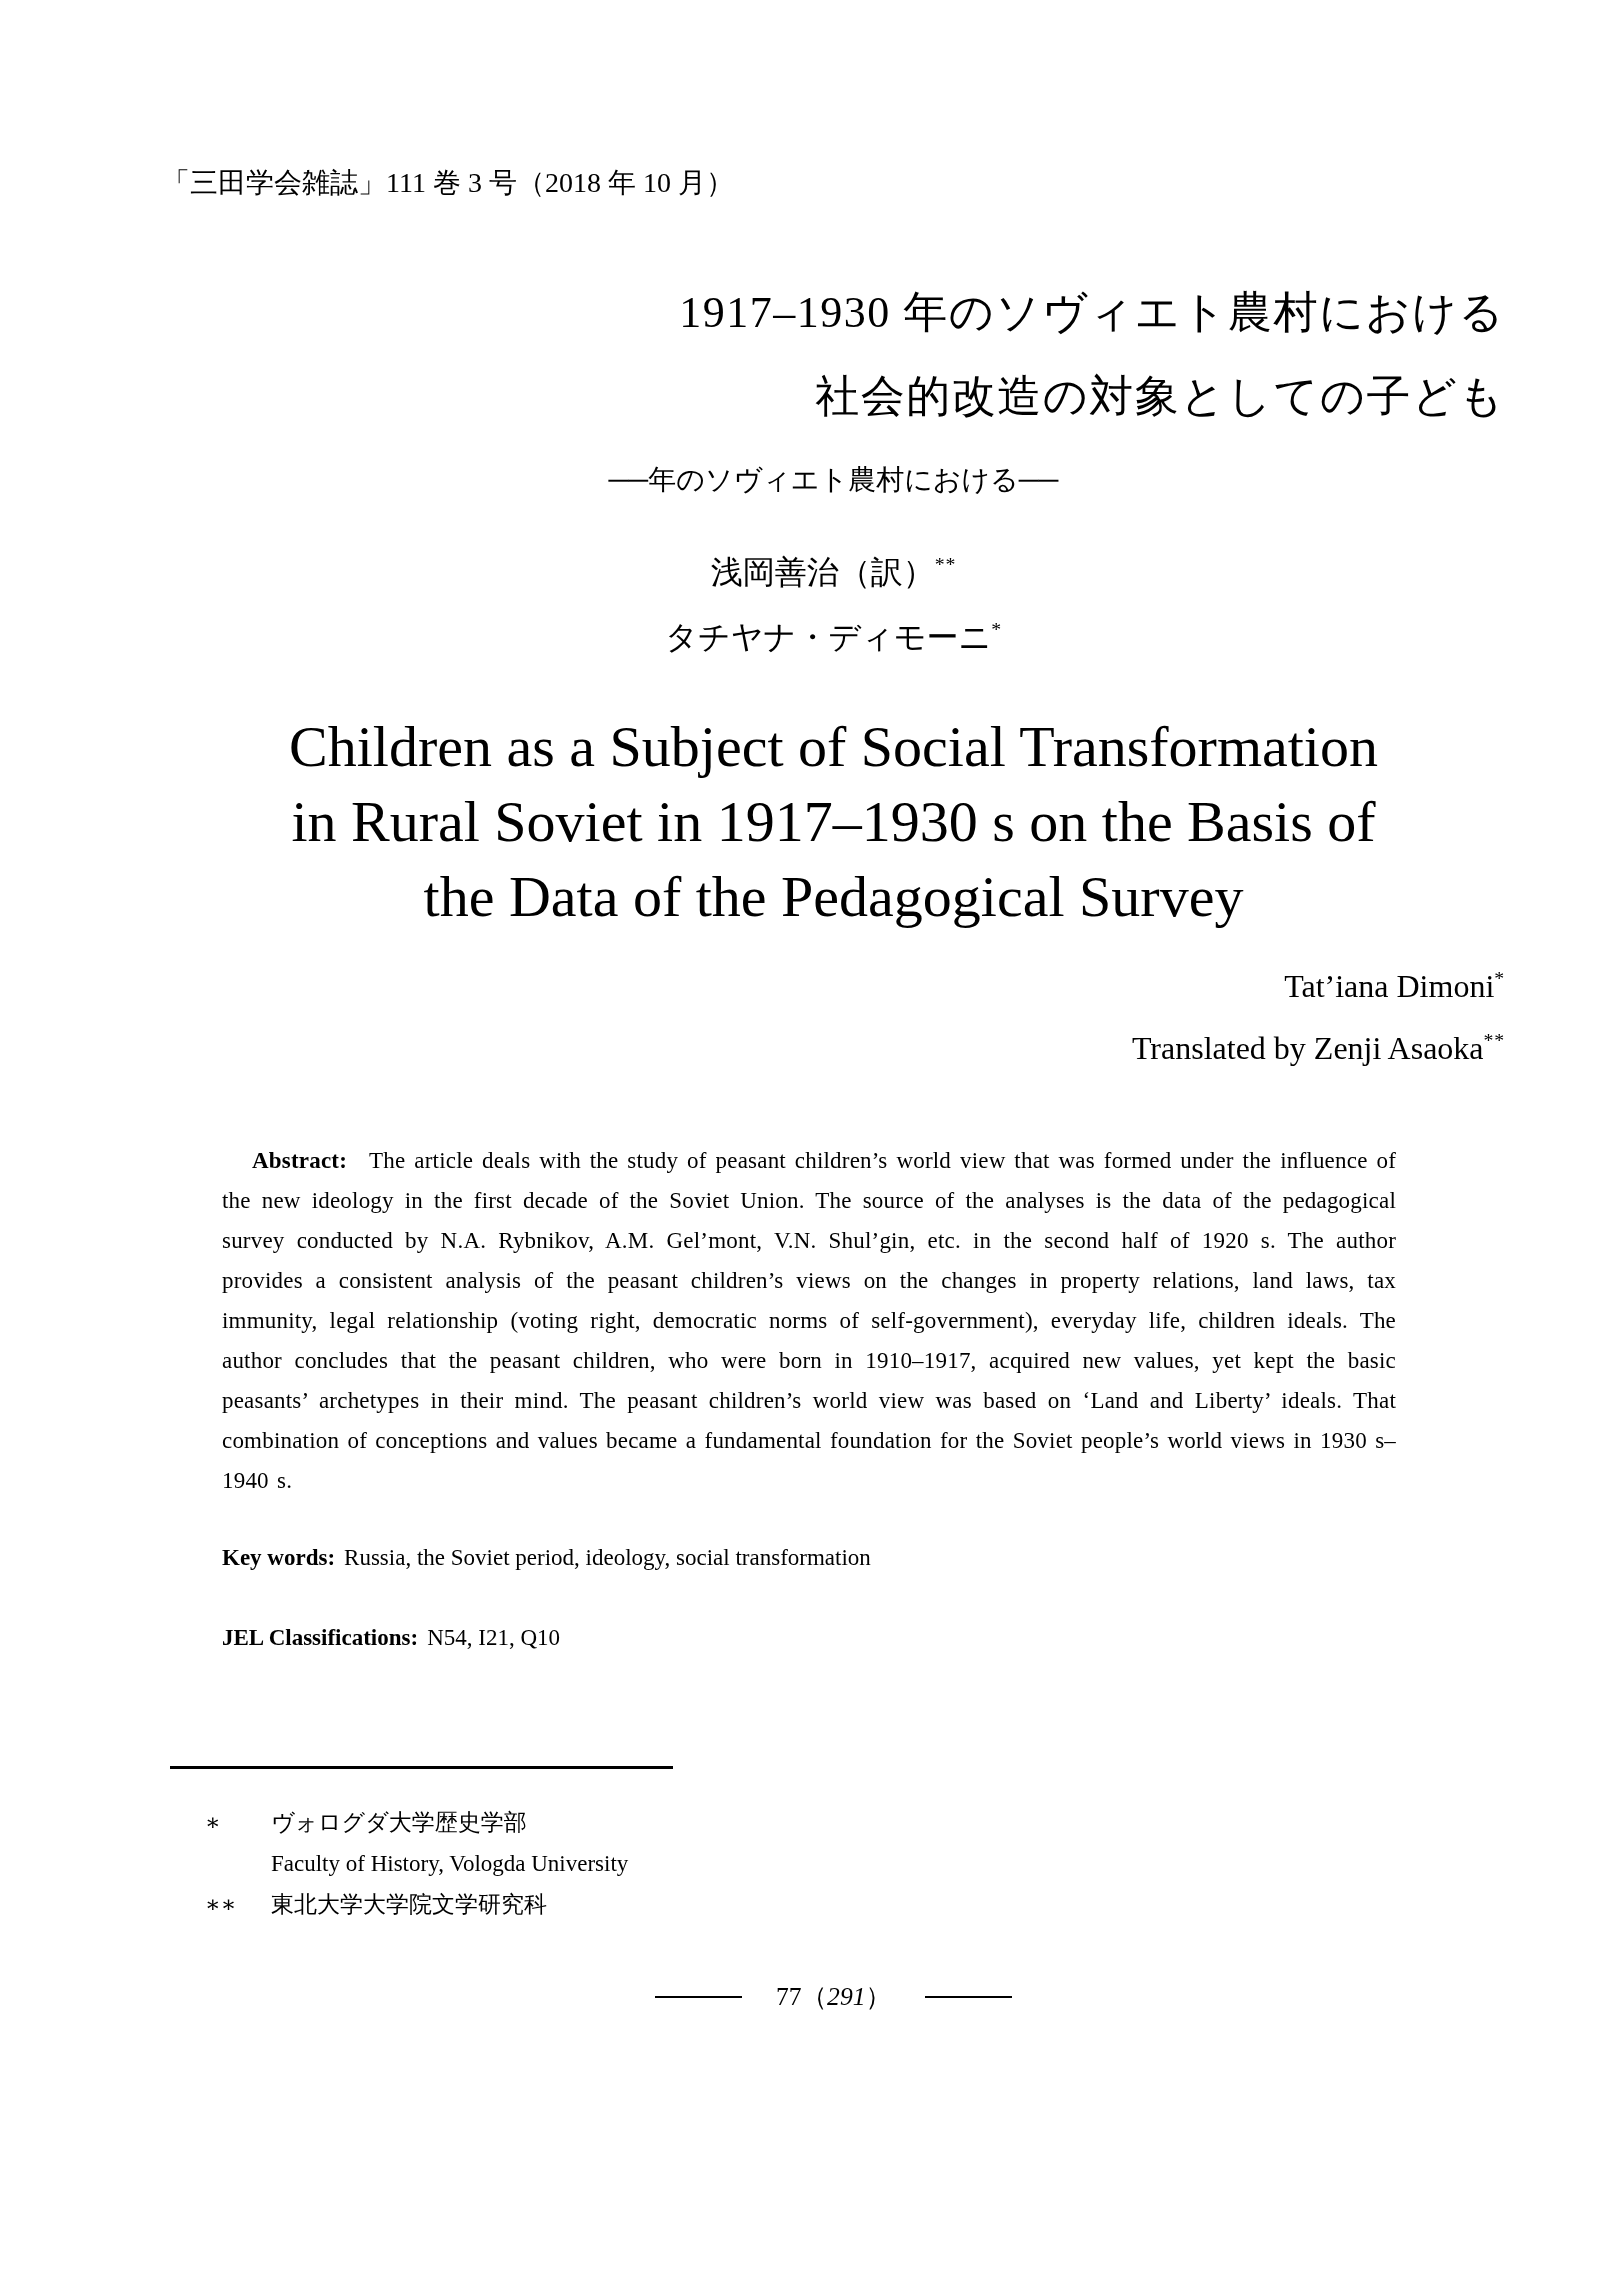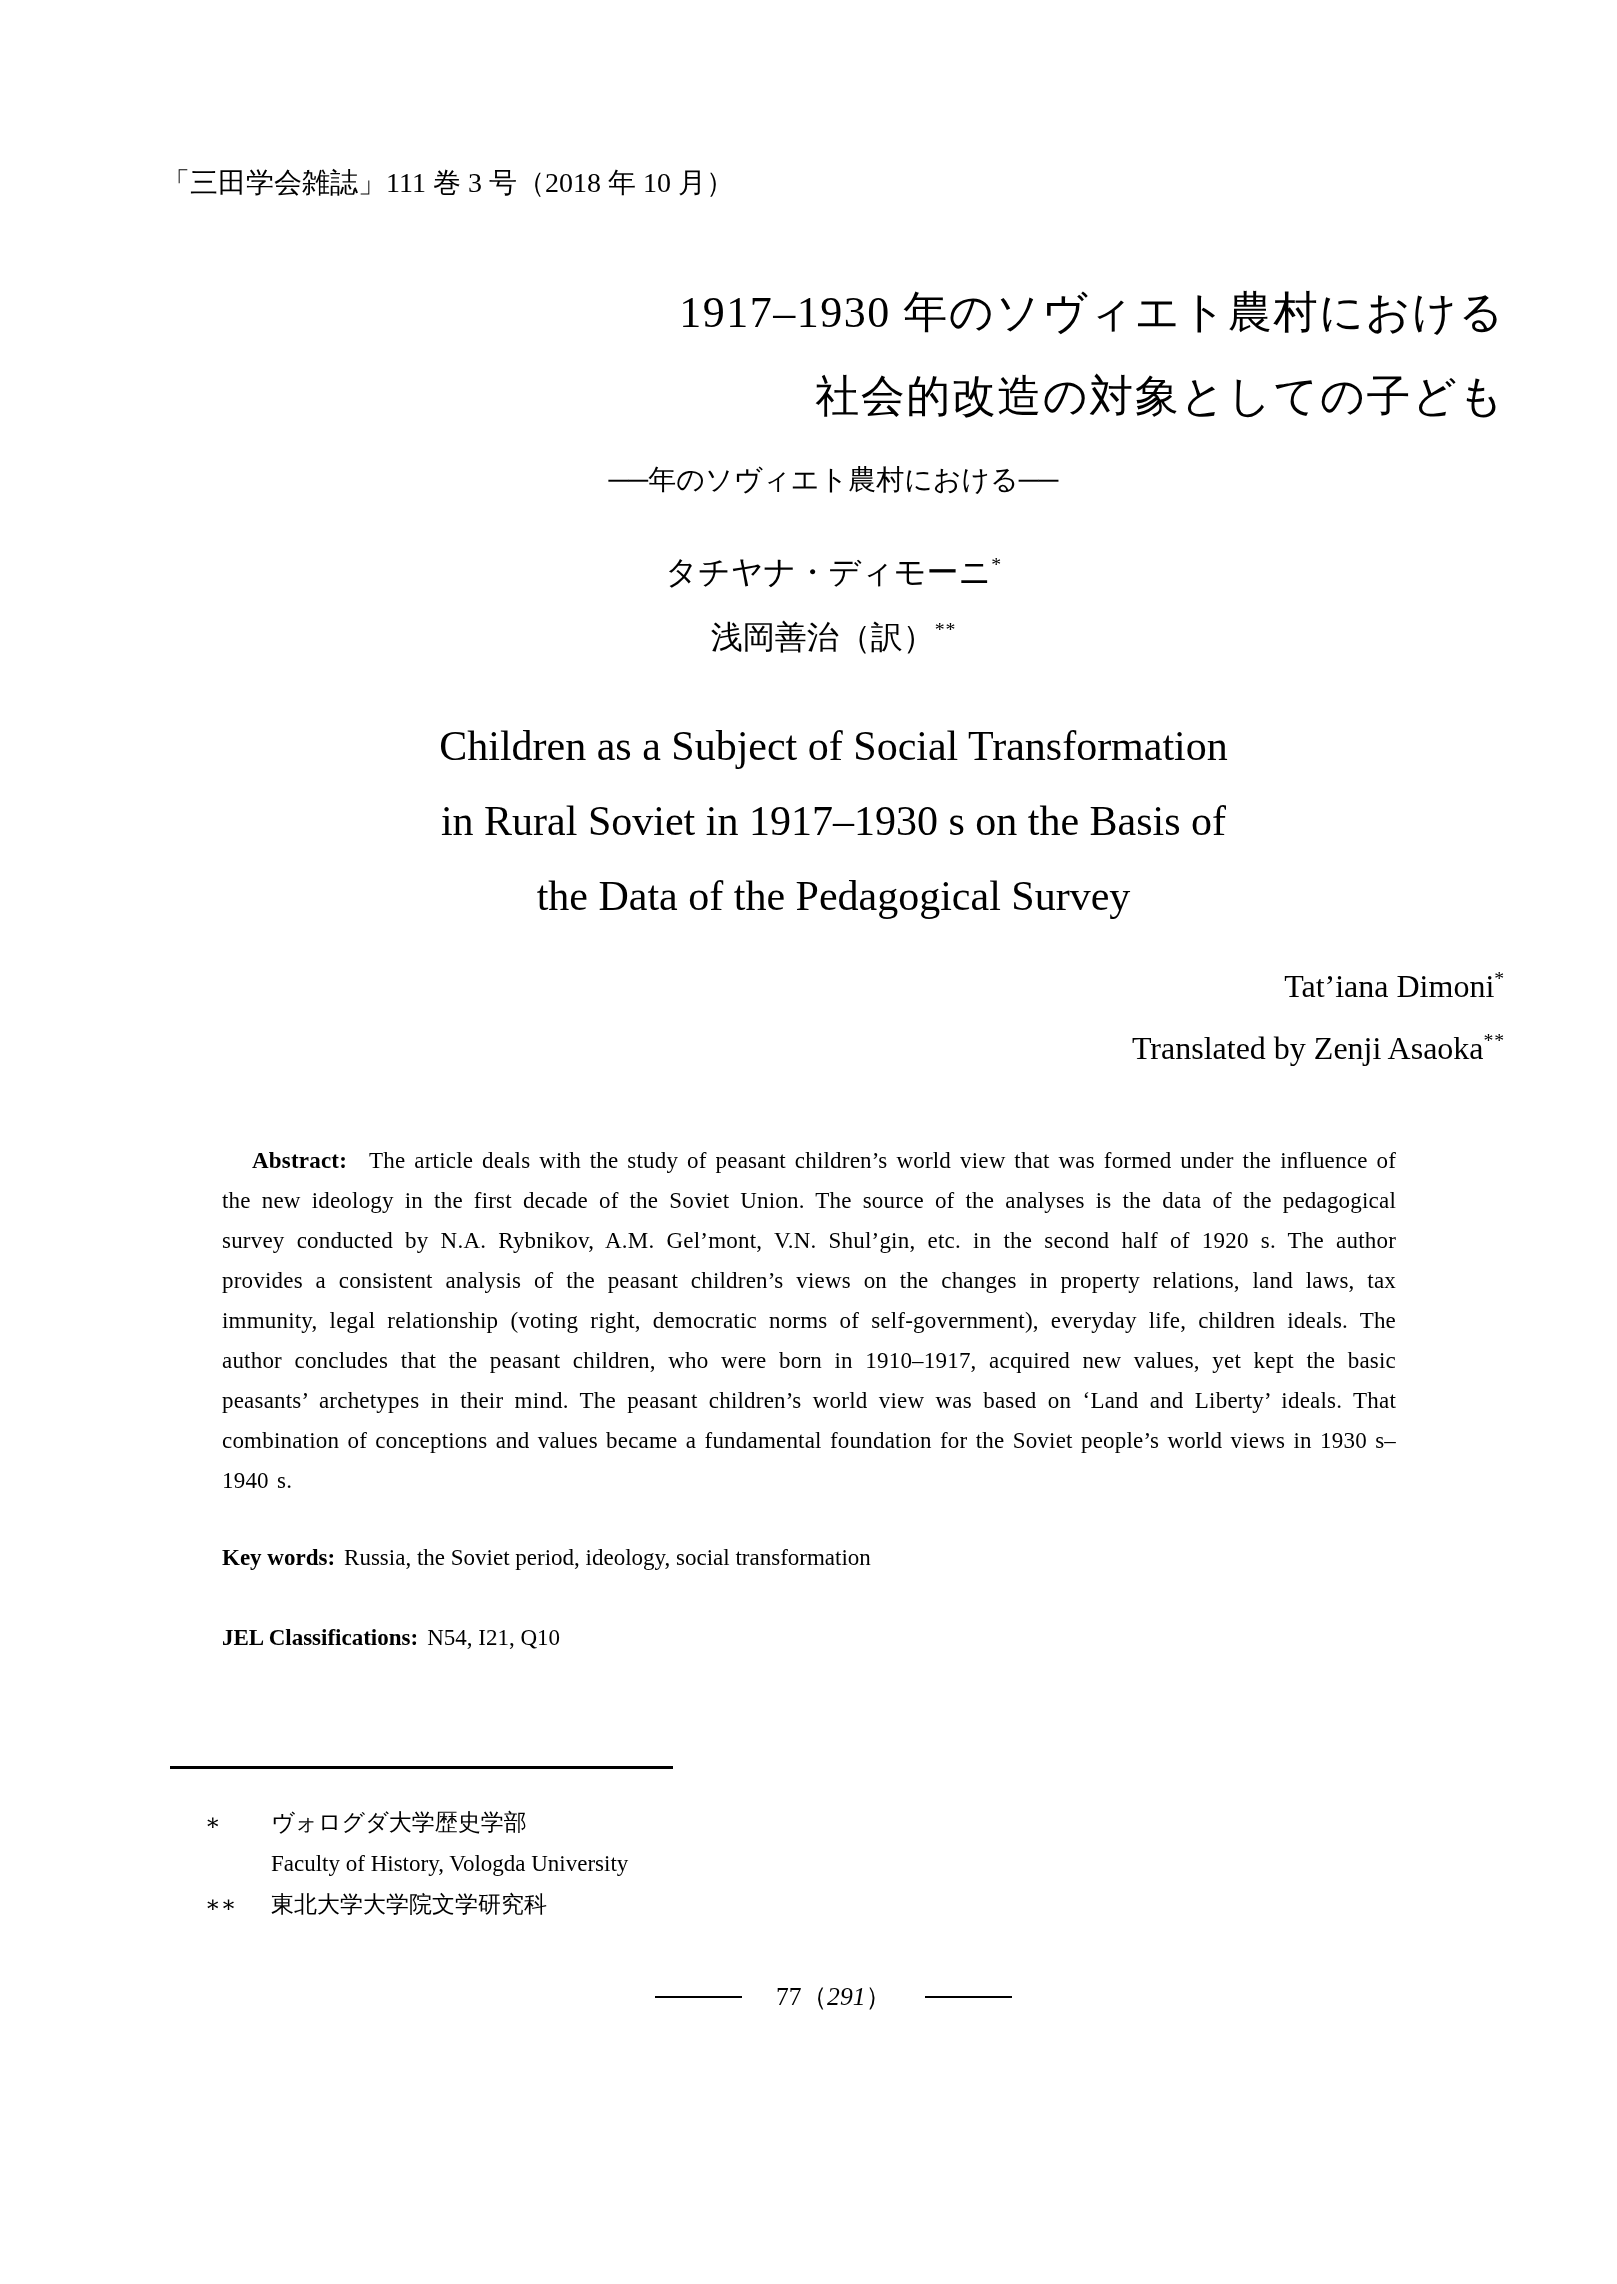--- a/index.html
+++ b/index.html
@@ -34,21 +34,21 @@
   }
   .authors-ja {
     margin-top: 44px;
     text-align: center;
     font-size: 32px;
     line-height: 65px;
   }
   .title-en {
     margin-top: 39px;
     text-align: center;
-    font-size: 42px;
+    font-size: 58px;
     line-height: 75px;
   }
   .authors-en {
     margin-top: 21px;
     text-align: right;
     font-size: 32px;
     line-height: 62px;
   }
   sup.marker {
     font-size: 0.62em;
@@ -124,22 +124,22 @@
   <div class="journal-header">「三田学会雑誌」111 巻 3 号（2018 年 10 月）</div>
 
   <div class="title-ja">
     <div>1917–1930 年のソヴィエト農村における</div>
     <div>社会的改造の対象としての子ども</div>
   </div>
 
   <div class="subtitle-ja">──年のソヴィエト農村における──</div>
 
   <div class="authors-ja">
+    <div><span>浅岡善治（訳）</span><sup class="marker">**</sup></div>
     <div><span>タチヤナ・ディモーニ</span><sup class="marker">*</sup></div>
-    <div><span>浅岡善治（訳）</span><sup class="marker">**</sup></div>
   </div>
 
   <div class="title-en">
     <div>Children as a Subject of Social Transformation</div>
     <div>in Rural Soviet in 1917–1930 s on the Basis of</div>
     <div>the Data of the Pedagogical Survey</div>
   </div>
 
   <div class="authors-en">
     <div><span>Tat’iana Dimoni</span><sup class="marker">*</sup></div>

